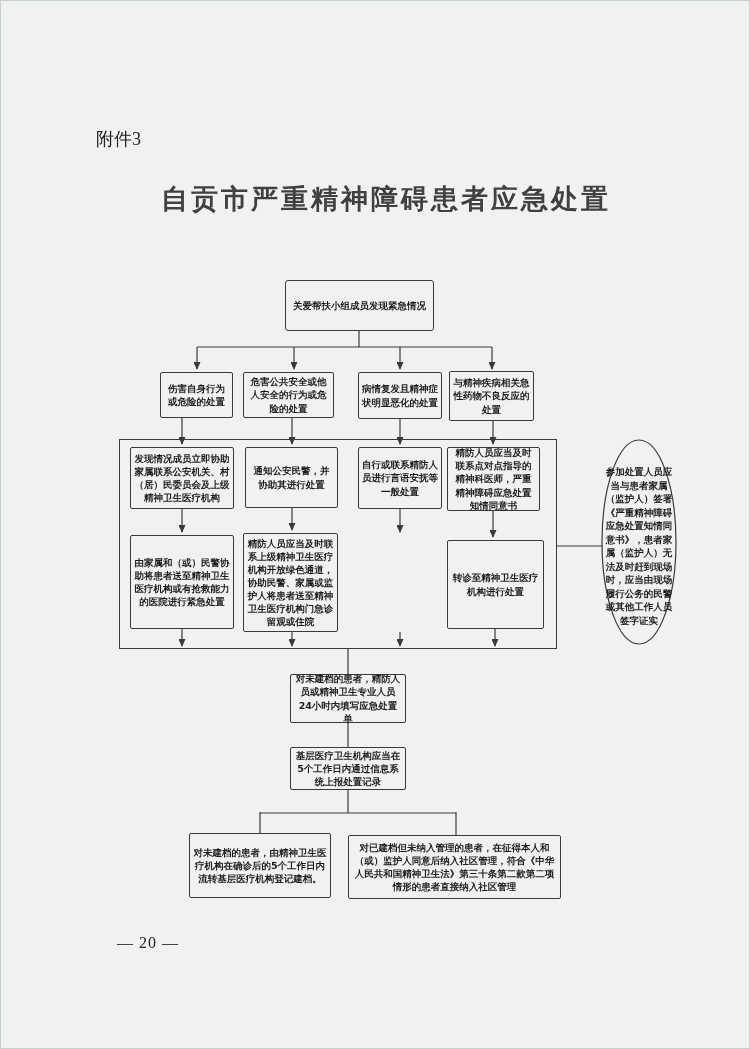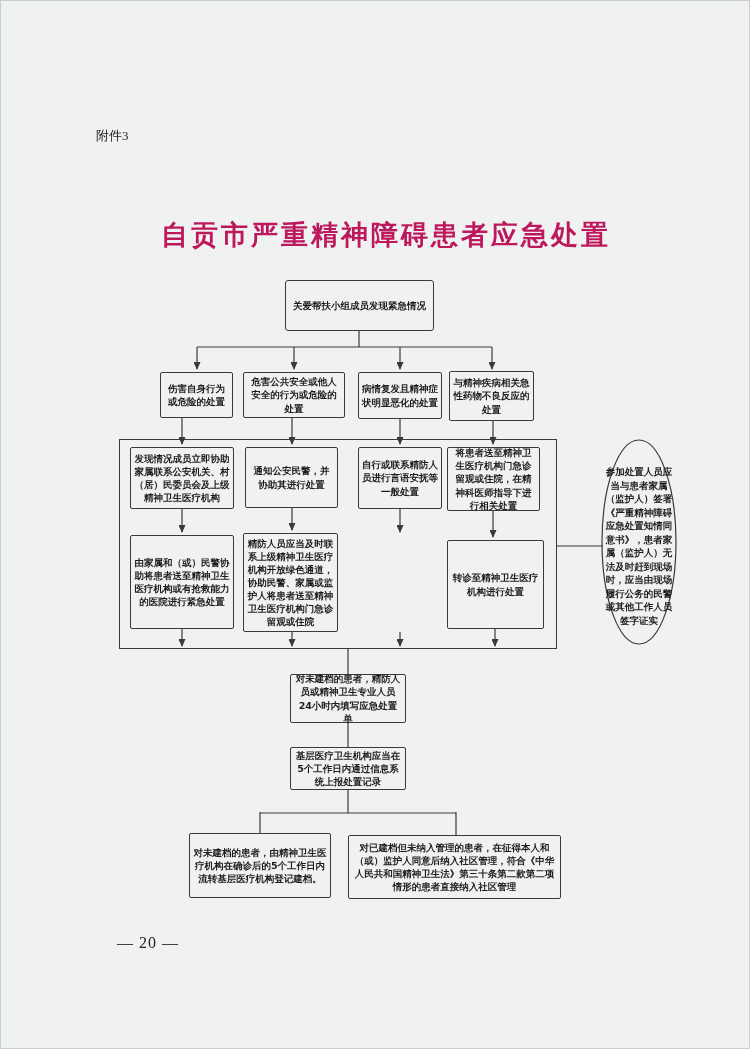--- a/index.html
+++ b/index.html
@@ -3,25 +3,25 @@
 <meta charset="utf-8">
 <style>
   html,body { margin:0; padding:0; background:#e8eae9; }
   .page {
     position:relative; width:750px; height:1049px;
     background:#f0f2f1; border:1px solid #c9cdcb; box-sizing:border-box;
     font-family:"DejaVu Sans", sans-serif; color:#1c1c1c; overflow:hidden;
   }
   .attach {
     position:absolute; left:95px; top:126px;
-    font-family:"Liberation Serif", serif; font-size:13px; color:#222;
+    font-family:"Liberation Serif", serif; font-size:18px; color:#222;
   }
   .title {
     position:absolute; left:0; right:0; top:180px; padding-left:22px;
-    text-align:center; font-size:27px; font-weight:700; letter-spacing:3px; color:#be185d;margin-top:36px;
+    text-align:center; font-size:27px; font-weight:700; letter-spacing:3px; color:#404040;
   }
   .connectors { position:absolute; left:0; top:0; }
   .box {
     position:absolute; box-sizing:border-box;
     border:1.3px solid #3a3a3a; border-radius:2px; background:#f0f2f1;
     display:flex; align-items:center; justify-content:center;
     text-align:center; font-size:9.5px; line-height:1.38; font-weight:700;
     padding:2px 3px; color:#1c1c1c;
   }
   .box.start { border-radius:3px; }
@@ -85,30 +85,30 @@
       <ellipse cx="638" cy="541" rx="37" ry="102"></ellipse>
     </g>
   </svg>
 
   <div class="attach">附件3</div>
   <div class="title">自贡市严重精神障碍患者应急处置</div>
 
   <div class="box start" style="left:284px;top:279px;width:149px;height:51px">关爱帮扶小组成员发现紧急情况</div>
 
   <div class="box" style="left:159px;top:371px;width:73px;height:46px">伤害自身行为或危险的处置</div>
-  <div class="box" style="left:242px;top:371px;width:102px;height:46px">危害公共安全或他人安全的行为或危险的处置</div>
+  <div class="box" style="left:242px;top:371px;width:91px;height:46px">危害公共安全或他人安全的行为或危险的处置</div>
   <div class="box" style="left:357px;top:371px;width:84px;height:47px">病情复发且精神症状明显恶化的处置</div>
   <div class="box" style="left:448px;top:370px;width:85px;height:50px">与精神疾病相关急性药物不良反应的处置</div>
 
   <div class="container-rect"></div>
 
   <div class="box" style="left:129px;top:446px;width:104px;height:62px">发现情况成员立即协助家属联系公安机关、村（居）民委员会及上级精神卫生医疗机构</div>
   <div class="box" style="left:244px;top:446px;width:93px;height:61px">通知公安民警，并协助其进行处置</div>
   <div class="box" style="left:357px;top:446px;width:84px;height:62px">自行或联系精防人员进行言语安抚等一般处置</div>
-  <div class="box" style="left:446px;top:446px;width:93px;height:64px">将患者送至精神卫生医疗机构门急诊留观或住院，在精神科医师指导下进行相关处置</div>
+  <div class="box" style="left:446px;top:446px;width:93px;height:64px">精防人员应当及时联系点对点指导的精神科医师，严重精神障碍应急处置知情同意书</div>
 
   <div class="box" style="left:129px;top:534px;width:104px;height:94px">由家属和（或）民警协助将患者送至精神卫生医疗机构或有抢救能力的医院进行紧急处置</div>
   <div class="box" style="left:242px;top:532px;width:95px;height:99px">精防人员应当及时联系上级精神卫生医疗机构开放绿色通道，协助民警、家属或监护人将患者送至精神卫生医疗机构门急诊留观或住院</div>
   <div class="box" style="left:446px;top:539px;width:97px;height:89px">转诊至精神卫生医疗机构进行处置</div>
 
   <div class="side-note">参加处置人员应当与患者家属（监护人）签署《严重精神障碍应急处置知情同意书》，患者家属（监护人）无法及时赶到现场时，应当由现场履行公务的民警或其他工作人员签字证实</div>
 
   <div class="box" style="left:289px;top:673px;width:116px;height:49px">对未建档的患者，精防人员或精神卫生专业人员24小时内填写应急处置单</div>
   <div class="box" style="left:289px;top:746px;width:116px;height:43px;padding:9px 3px">基层医疗卫生机构应当在5个工作日内通过信息系统上报处置记录</div>
 

